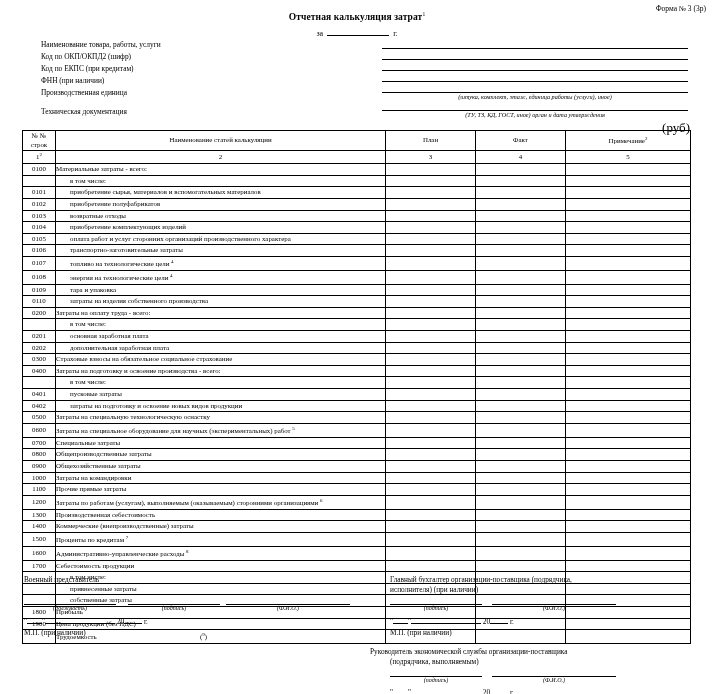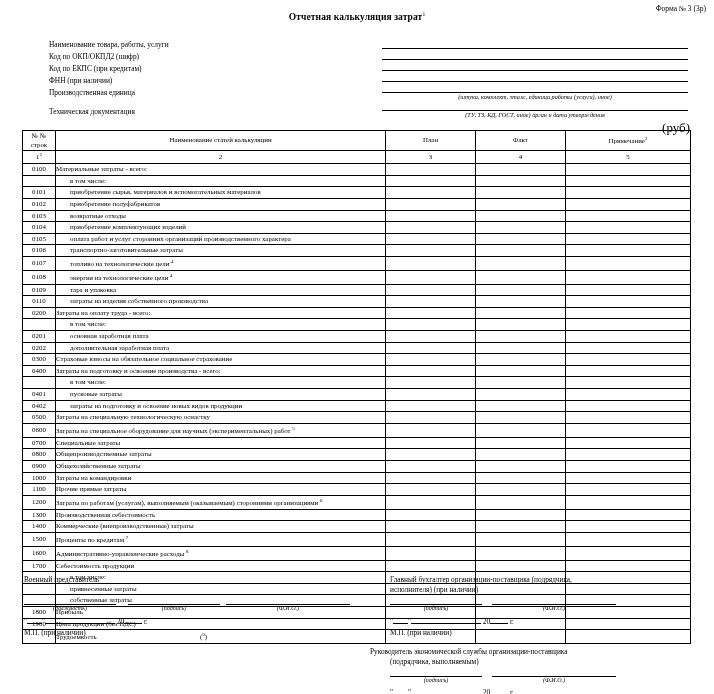--- a/index.html
+++ b/index.html
@@ -58,21 +58,21 @@
     display: inline-block;
     width: 62px;
     border-bottom: 1px solid #000;
     margin: 0 4px;
     height: 8px;
   }
 
   
   .lbl {
     position: absolute;
-    left: 49px;
+    left: 41px;
     font-size: 7.4px;
     white-space: nowrap;
   }
   .fill-line {
     position: absolute;
     left: 382px;
     width: 306px;
     border-bottom: 1px solid #000;
     height: 0;
   }
@@ -191,20 +191,21 @@
 </style>
 </head>
 <body>
 
 <div class="page">
 
   <div class="form-code">Форма № 3 (3р)</div>
 
   <div class="doc-title"><span>Отчетная калькуляция затрат</span><span class="sup">1</span></div>
 
+  <div class="period-line"><span>за</span><span class="blank"></span><span>г.</span></div>
 
   <div class="lbl" style="top:40px">Наименование товара, работы, услуги</div>
   <div class="lbl" style="top:52px">Код по ОКП/ОКПД2 (шифр)</div>
   <div class="lbl" style="top:64px">Код по ЕКПС (при кредитам)</div>
   <div class="lbl" style="top:76px">ФНН (при наличии)</div>
   <div class="lbl" style="top:88px">Производственная единица</div>
   <div class="lbl" style="top:107px">Техническая документация</div>
 
   <div class="fill-line" style="top:48px"></div>
   <div class="fill-line" style="top:59px"></div>

